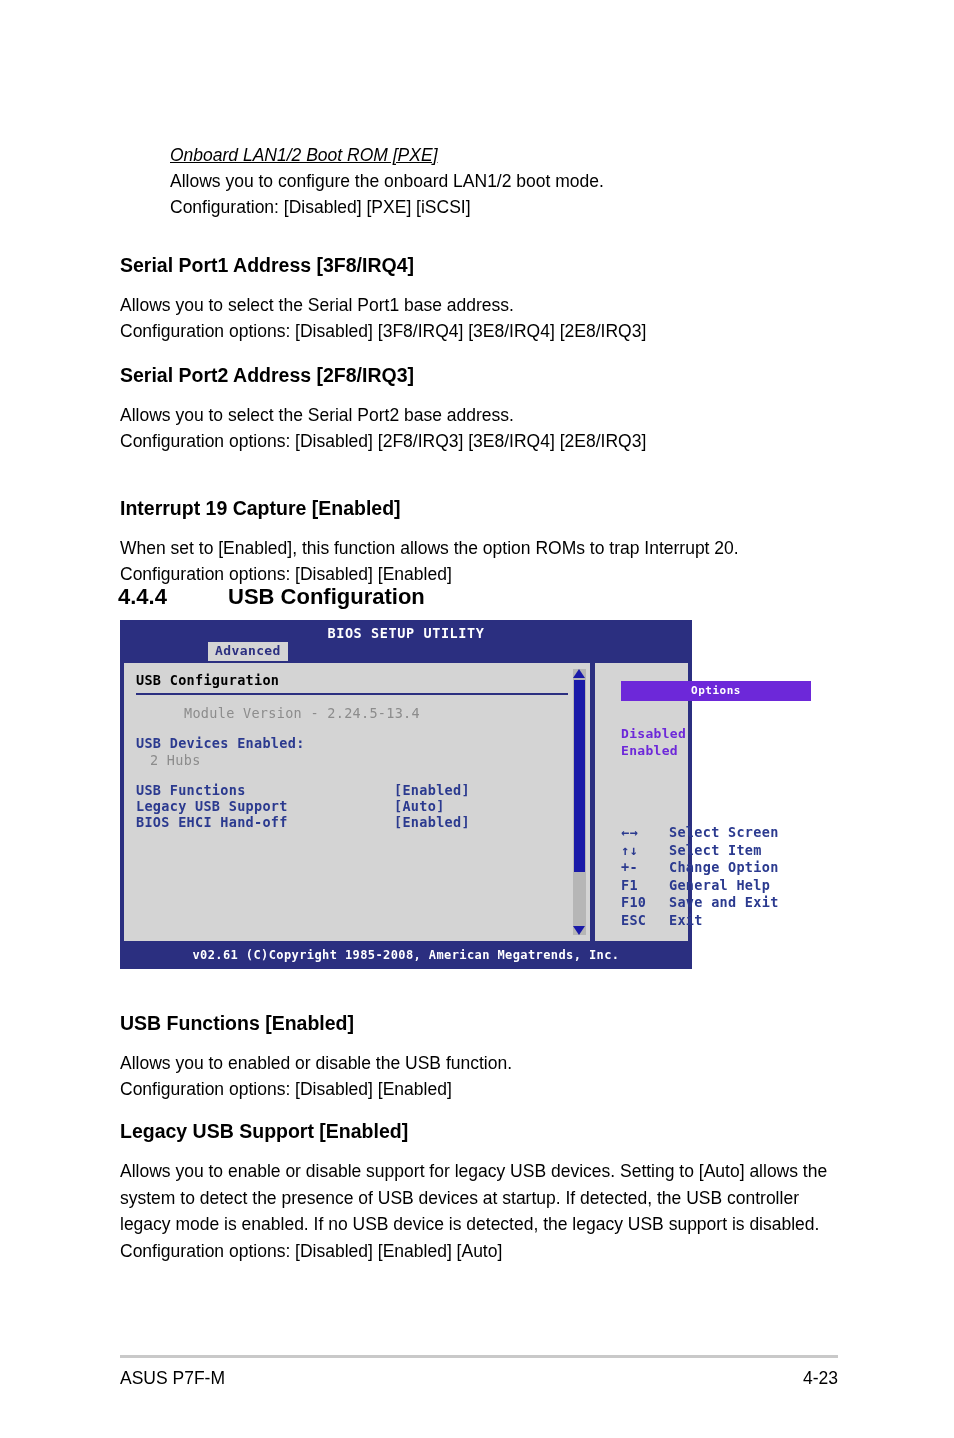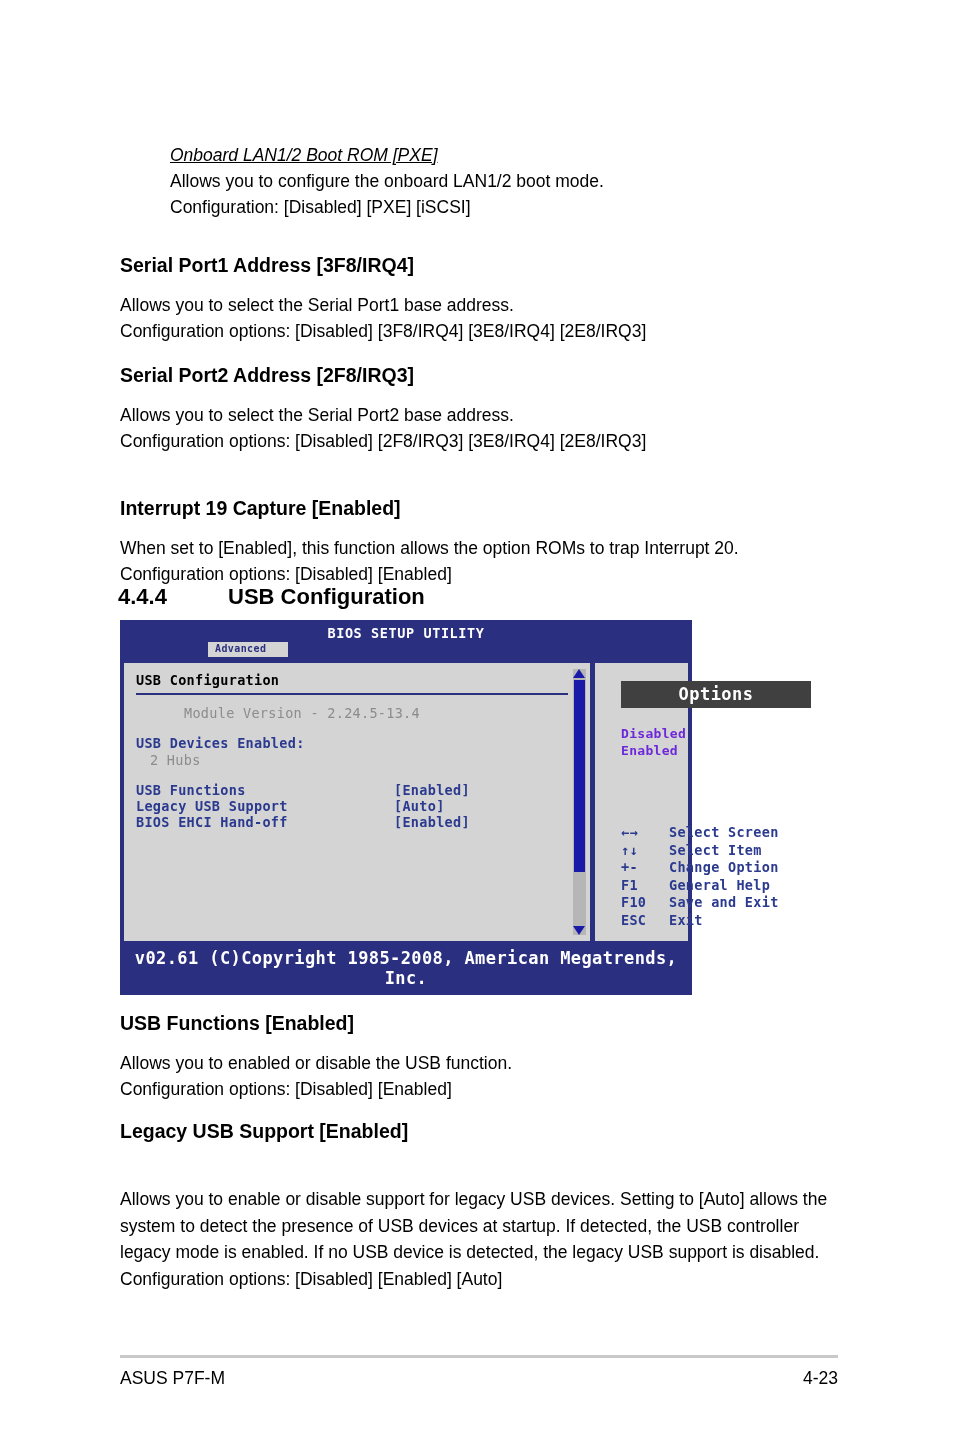--- a/index.html
+++ b/index.html
@@ -40,21 +40,20 @@
 
   .body-line {
     font-size: 17.5px;
     line-height: 26px;
     white-space: nowrap;
   }
 
   .body-para {
     font-size: 17.5px;
     line-height: 26.5px;
-    margin-top: 28px;
   }
 
   .h-bold {
     font-size: 19.5px;
     font-weight: bold;
     line-height: 26px;
     white-space: nowrap;
   }
 
   .indent {
@@ -97,23 +96,23 @@
     font-size: 13.5px;
     font-weight: bold;
     letter-spacing: 0.6px;
   }
   .bios-tab {
     position: absolute;
     left: 88px;
     top: 22px;
     background: #d4d4d4;
     color: #2b2f80;
-    font-size: 10px;
-    font-weight: bold;
-    padding: 1px 22px 3px 7px;
+    font-size: 13px;
+    font-weight: bold;
+    padding: 1px 7px 3px 7px;
     letter-spacing: 0.4px;
   }
 
   .bios-body {
     display: flex;
     background: #2b2f80;
     padding: 0 3px;
     height: 280px;
     box-sizing: border-box;
   }
@@ -209,23 +208,23 @@
     height: 192px;
     background: #1a1aa8;
   }
 
   
   .opt-head {
     position: absolute;
     left: 26px;
     top: 18px;
     width: 190px;
-    background: #404040;
+    background: #6d28d9;
     color: #ffffff;
-    font-size: 17px;
+    font-size: 11px;
     font-weight: bold;
     text-align: center;
     padding: 3px 0 4px 0;
     letter-spacing: 0.5px;
   }
   .opt-list {
     position: absolute;
     left: 26px;
     top: 62px;
   }
@@ -250,21 +249,21 @@
     font-weight: bold;
     letter-spacing: 0.3px;
     white-space: nowrap;
   }
   .legend-row .lk { position: absolute; left: 0; }
   .legend-row .ld { position: absolute; left: 48px; }
 
   .bios-footer {
     background: #2b2f80;
     color: #ffffff;
-    font-size: 17px;
+    font-size: 12px;
     font-weight: bold;
     text-align: center;
     padding: 6px 0 7px 0;
     letter-spacing: 0.4px;
   }
 
   
   .foot-rule {
     position: absolute;
     left: 120px;

